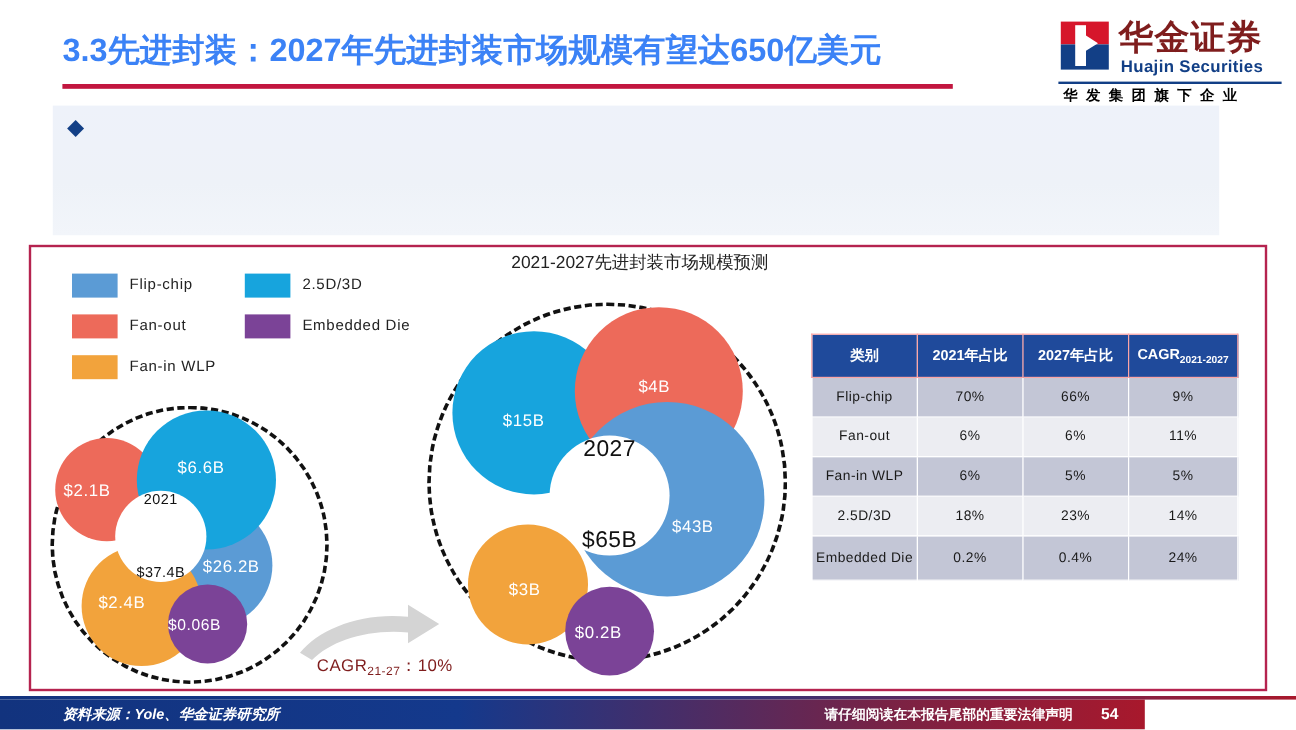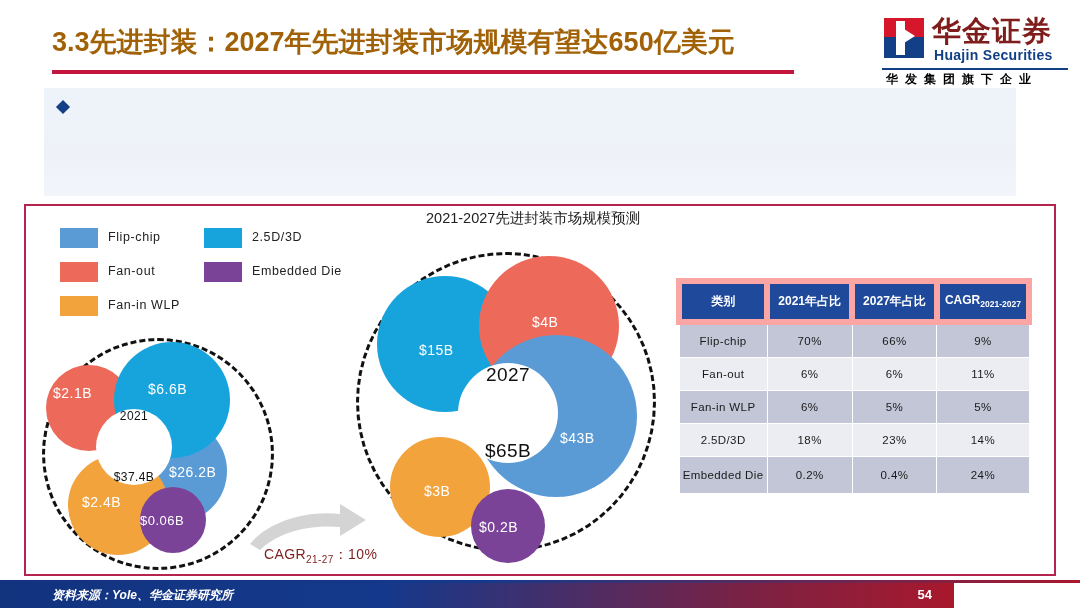--- a/index.html
+++ b/index.html
@@ -4,21 +4,21 @@
 <style>
   html,body{margin:0;padding:0;}
   body{
     width:1080px;height:608px;background:#ffffff;overflow:hidden;
     font-family:"Liberation Sans","DejaVu Sans",sans-serif;
     position:relative;
   }
   
   #slide-title{
     position:absolute;left:52px;top:24px;
-    font-size:27px;font-weight:700;color:#a16207;letter-spacing:0px;
+    font-size:27px;font-weight:700;color:#3b82f6;letter-spacing:0px;
     white-space:nowrap;
   }
   #title-rule{
     position:absolute;left:52px;top:70px;width:742px;height:4px;
     background:#c2163f;
   }
   
   #logo-block{position:absolute;right:8px;top:14px;width:196px;height:76px;}
   #logo-mark{position:absolute;left:8px;top:4px;width:40px;height:40px;}
   #logo-mark .lm-red{position:absolute;left:0;top:0;width:40px;height:19px;background:#d6162b;}
@@ -69,21 +69,21 @@
   
   #cagr-label{position:absolute;left:264px;top:546px;font-size:14px;color:#7f1d1d;letter-spacing:.4px;}
   #cagr-label sub{font-size:10px;}
   
   #share-table{
     position:absolute;left:676px;top:278px;width:356px;border-collapse:collapse;
     font-size:11.5px;color:#1a1a1a;
   }
   #share-table th{
     background:#1f4a9b;color:#ffffff;font-weight:700;font-size:12px;
-    padding:9px 2px;border:6px solid #fca5a5;text-align:center;
+    padding:9px 2px;border:1px solid #fca5a5;text-align:center;
   }
   #share-table th sub{font-size:8.5px;}
   #share-table td{
     padding:10px 2px;border:1px solid #ffffff;text-align:center;letter-spacing:.4px;
   }
   #share-table tr.odd td{background:#c3c6d6;}
   #share-table tr.even td{background:#ecedf2;}
   
   #footer-bar{
     position:absolute;left:0;bottom:0;width:954px;height:25px;
@@ -137,21 +137,21 @@
   <div class="legend-swatch" style="background:#7b4397;"></div>
   <div class="legend-label">Embedded Die</div>
 </div>
 <div class="legend-item" style="left:60px;top:296px;">
   <div class="legend-swatch" style="background:#f2a33c;"></div>
   <div class="legend-label">Fan-in WLP</div>
 </div>
 
 <div class="dashed-ring" style="left:42px;top:338px;width:232px;height:232px;"></div>
 <div class="bubble" style="left:46px;top:365px;width:86px;height:86px;background:#ed6a5a;"></div>
-<span class="bubble-lbl" style="left:53px;top:385px;">$2.1B</span>
+<span class="bubble-lbl" style="left:53px;top:400px;">$2.1B</span>
 <div class="bubble" style="left:123px;top:419px;width:104px;height:104px;background:#5b9bd5;"></div>
 <div class="bubble" style="left:114px;top:342px;width:116px;height:116px;background:#17a4dd;"></div>
 <span class="bubble-lbl" style="left:148px;top:381px;">$6.6B</span>
 <span class="bubble-lbl" style="left:169px;top:464px;">$26.2B</span>
 <div class="bubble" style="left:68px;top:455px;width:100px;height:100px;background:#f2a33c;"></div>
 <span class="bubble-lbl" style="left:82px;top:494px;">$2.4B</span>
 <div class="bubble" style="left:140px;top:487px;width:66px;height:66px;background:#7b4397;"></div>
 <span class="bubble-lbl" style="left:140px;top:513px;font-size:13px;">$0.06B</span>
 <div class="bubble center" style="left:96px;top:409px;width:76px;height:76px;font-size:12px;">
   <span>2021</span>
@@ -220,14 +220,15 @@
       <td>0.2%</td>
       <td>0.4%</td>
       <td>24%</td>
     </tr>
   </tbody>
 </table>
 
 <div id="footer-rule"></div>
 <div id="footer-bar">
   <div id="footer-source">资料来源：Yole、华金证券研究所</div>
+  <div id="footer-note">请仔细阅读在本报告尾部的重要法律声明</div>
   <div id="footer-page">54</div>
 </div>
 
 </body></html>

